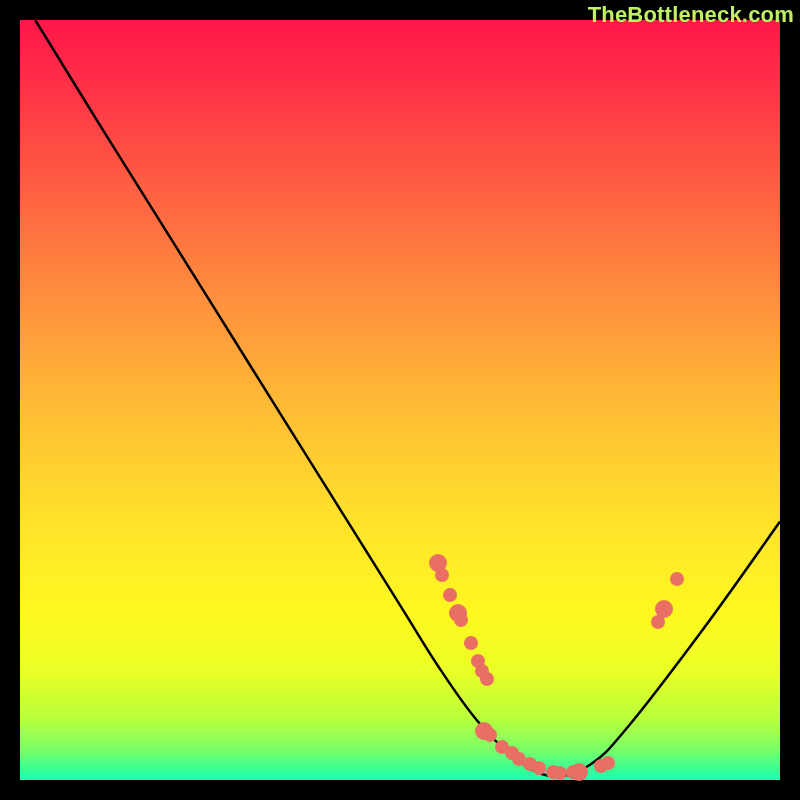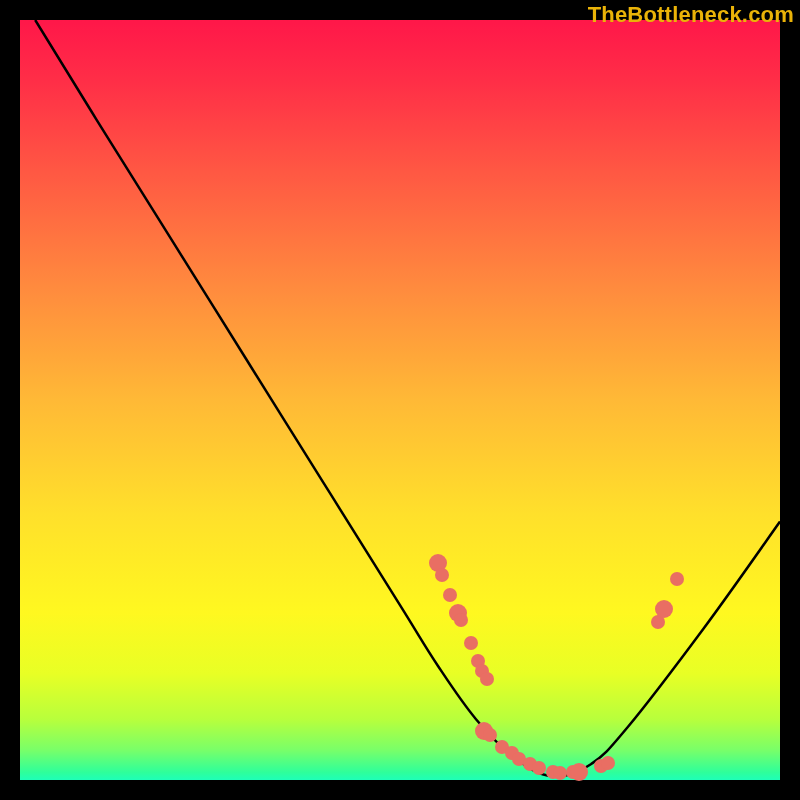--- a/index.html
+++ b/index.html
@@ -13,21 +13,21 @@
   }
   .container {
     position: relative;
     width: 800px;
     height: 800px;
   }
   .watermark {
     position: absolute;
     top: 2px;
     right: 6px;
-    color: #eab308;
+    color: #bef264;
     font-size: 22px;
     font-weight: bold;
     letter-spacing: 0.2px;
     z-index: 50;
   }
   .plot-area {
     position: absolute;
     left: 20px;
     top: 20px;
     width: 760px;

